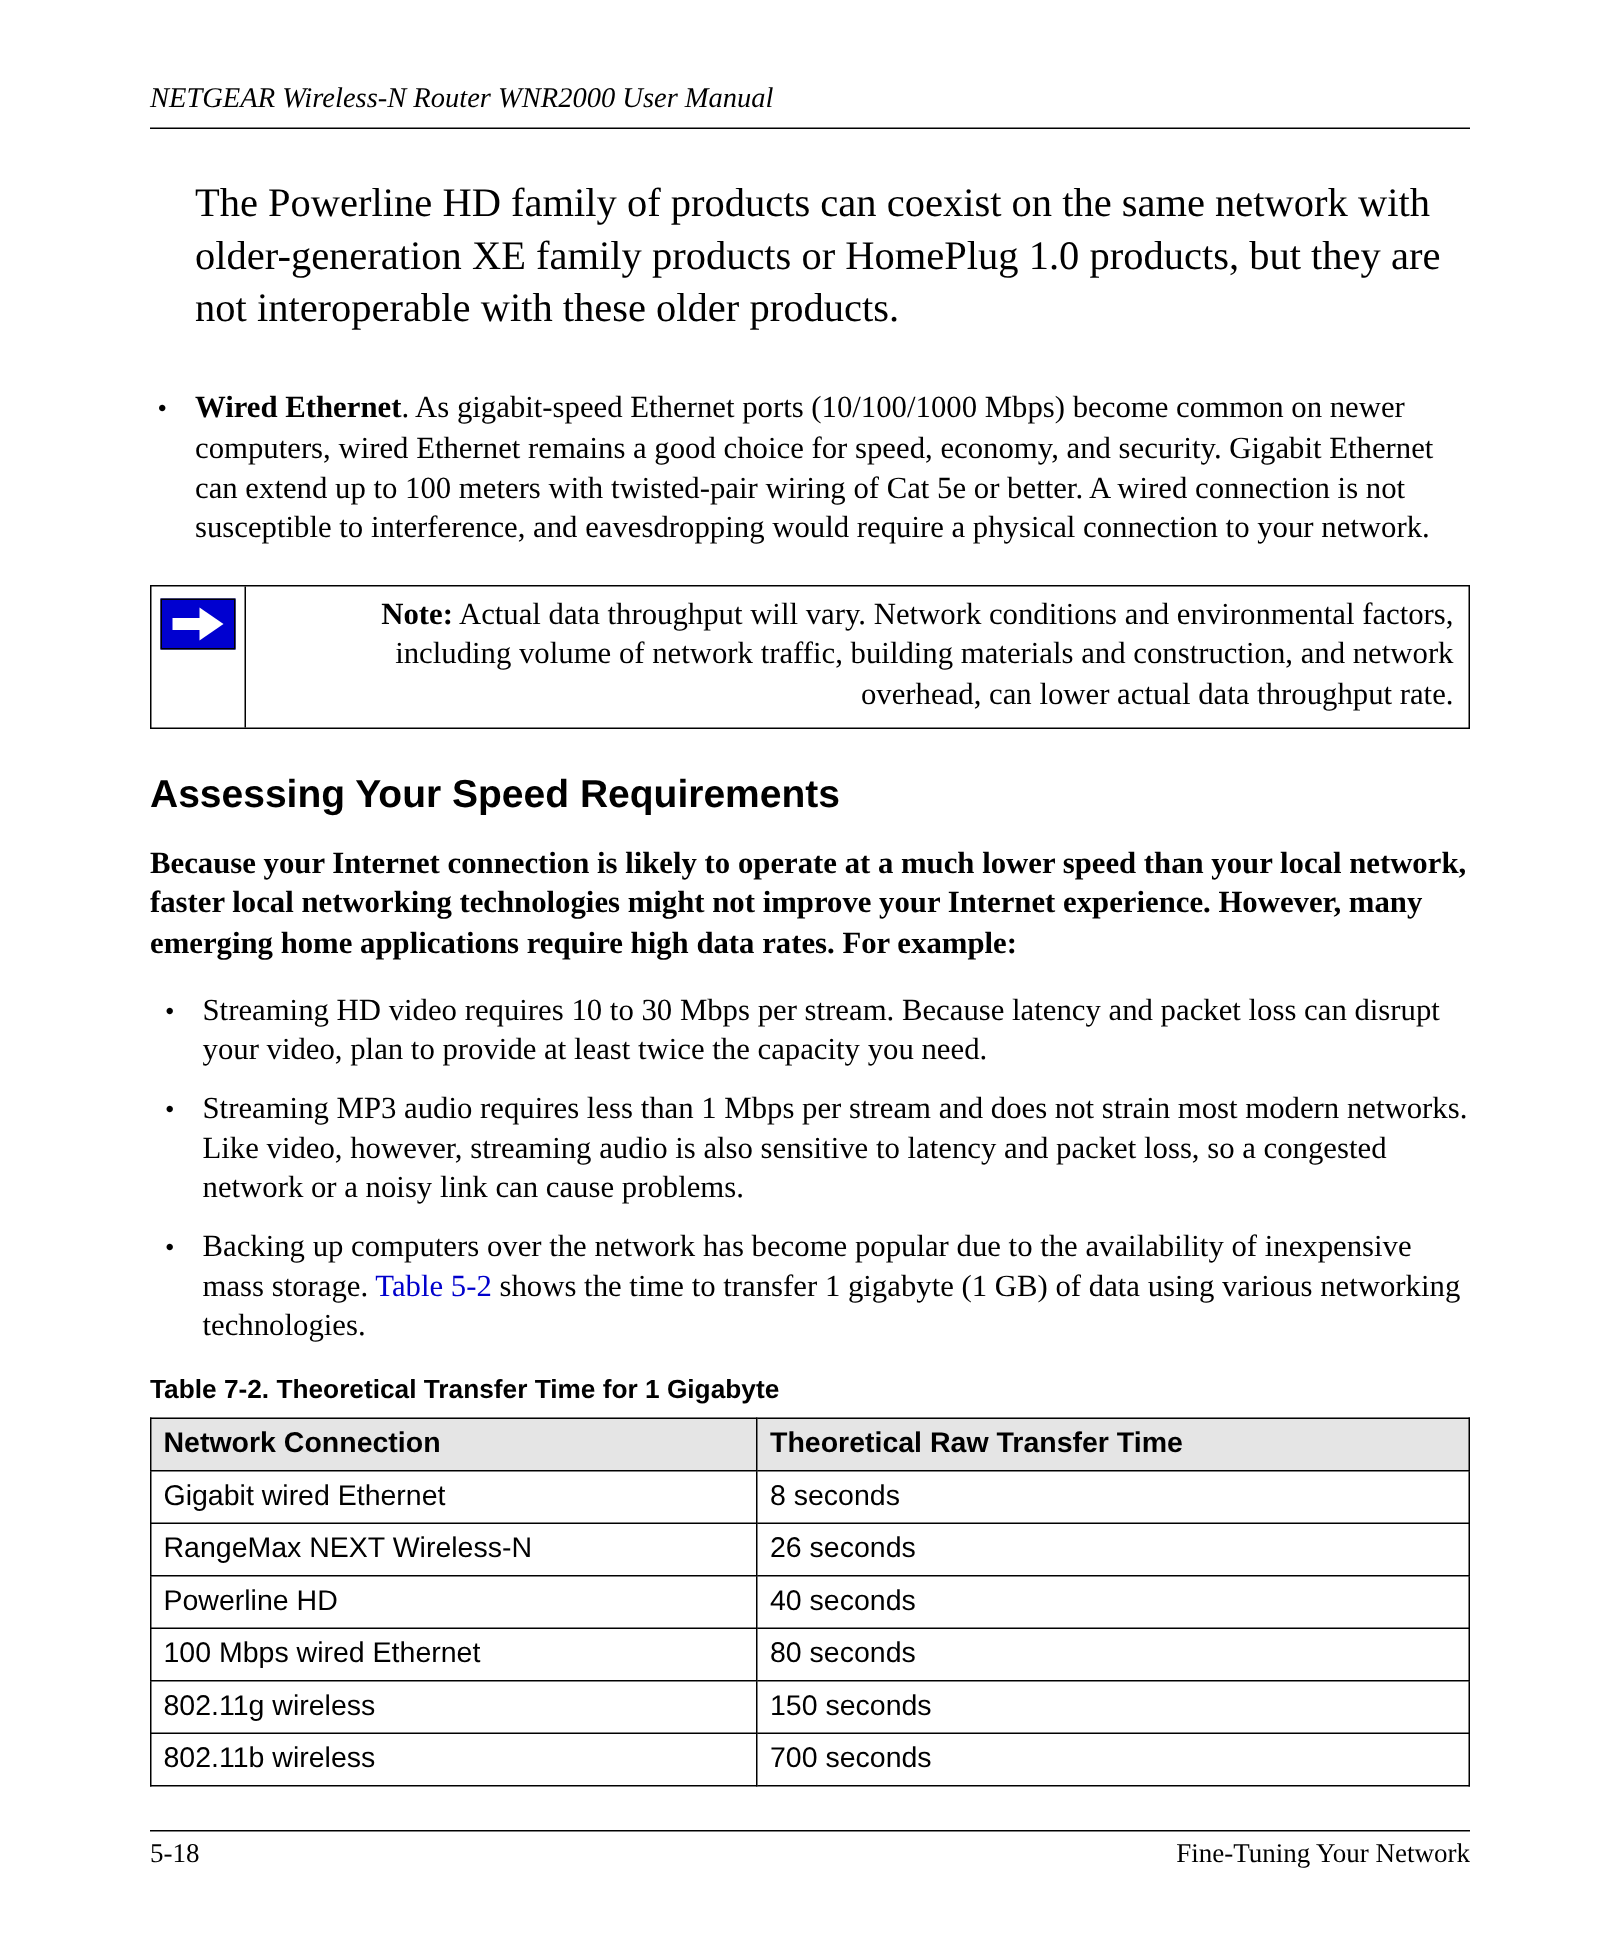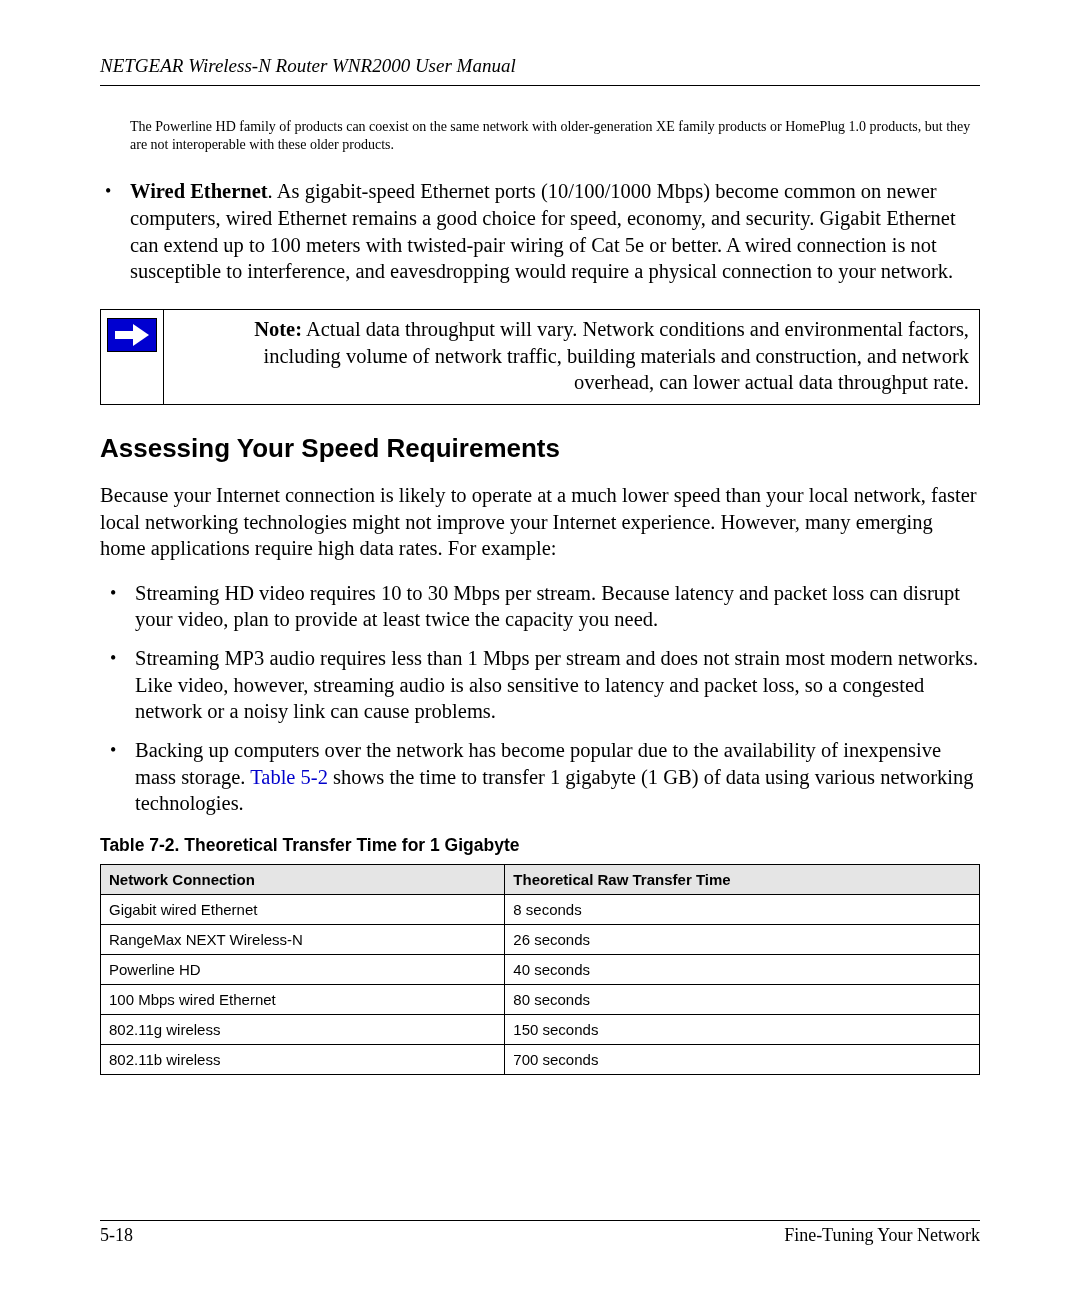--- a/index.html
+++ b/index.html
@@ -14,23 +14,23 @@
     }
     .header-line {
       font-style: italic;
       font-size: 19px;
       padding-bottom: 8px;
       border-bottom: 1.5px solid #000;
       margin-bottom: 32px;
     }
     .indented-para {
       margin-left: 30px;
-      font-size: 14px;
-      line-height: 1.3;
-      margin-bottom: 24px;
+      font-size: 27px;
+      line-height: 1.3;
+      margin-bottom: 36px;
     }
     .bullet-row {
       display: flex;
       margin-left: 5px;
       margin-bottom: 24px;
       font-size: 20.5px;
       line-height: 1.3;
     }
     .bullet-marker {
       width: 25px;
@@ -97,37 +97,38 @@
     .h2 {
       font-family: Arial, Helvetica, sans-serif;
       font-weight: bold;
       font-size: 26px;
       margin: 0 0 18px 0;
     }
     .body-para {
       font-size: 20.5px;
       line-height: 1.3;
       margin-bottom: 18px;
+      font-weight: bold;
     }
     .bullet-list2 {
       margin-left: 5px;
     }
     .bullet-list2 .bullet-row { margin-bottom: 12px; }
     .link { color: #0000cc; }
     .table-caption {
       font-family: Arial, Helvetica, sans-serif;
       font-weight: bold;
       font-size: 17.5px;
       margin: 18px 0 8px 0;
     }
     table.transfer {
       border-collapse: collapse;
       width: 100%;
       font-family: Arial, Helvetica, sans-serif;
-      font-size: 15px;
+      font-size: 19px;
     }
     table.transfer th, table.transfer td {
       border: 1px solid #000;
       text-align: left;
       padding: 6px 8px;
     }
     table.transfer th {
       background: #E5E5E5;
       font-weight: bold;
     }

